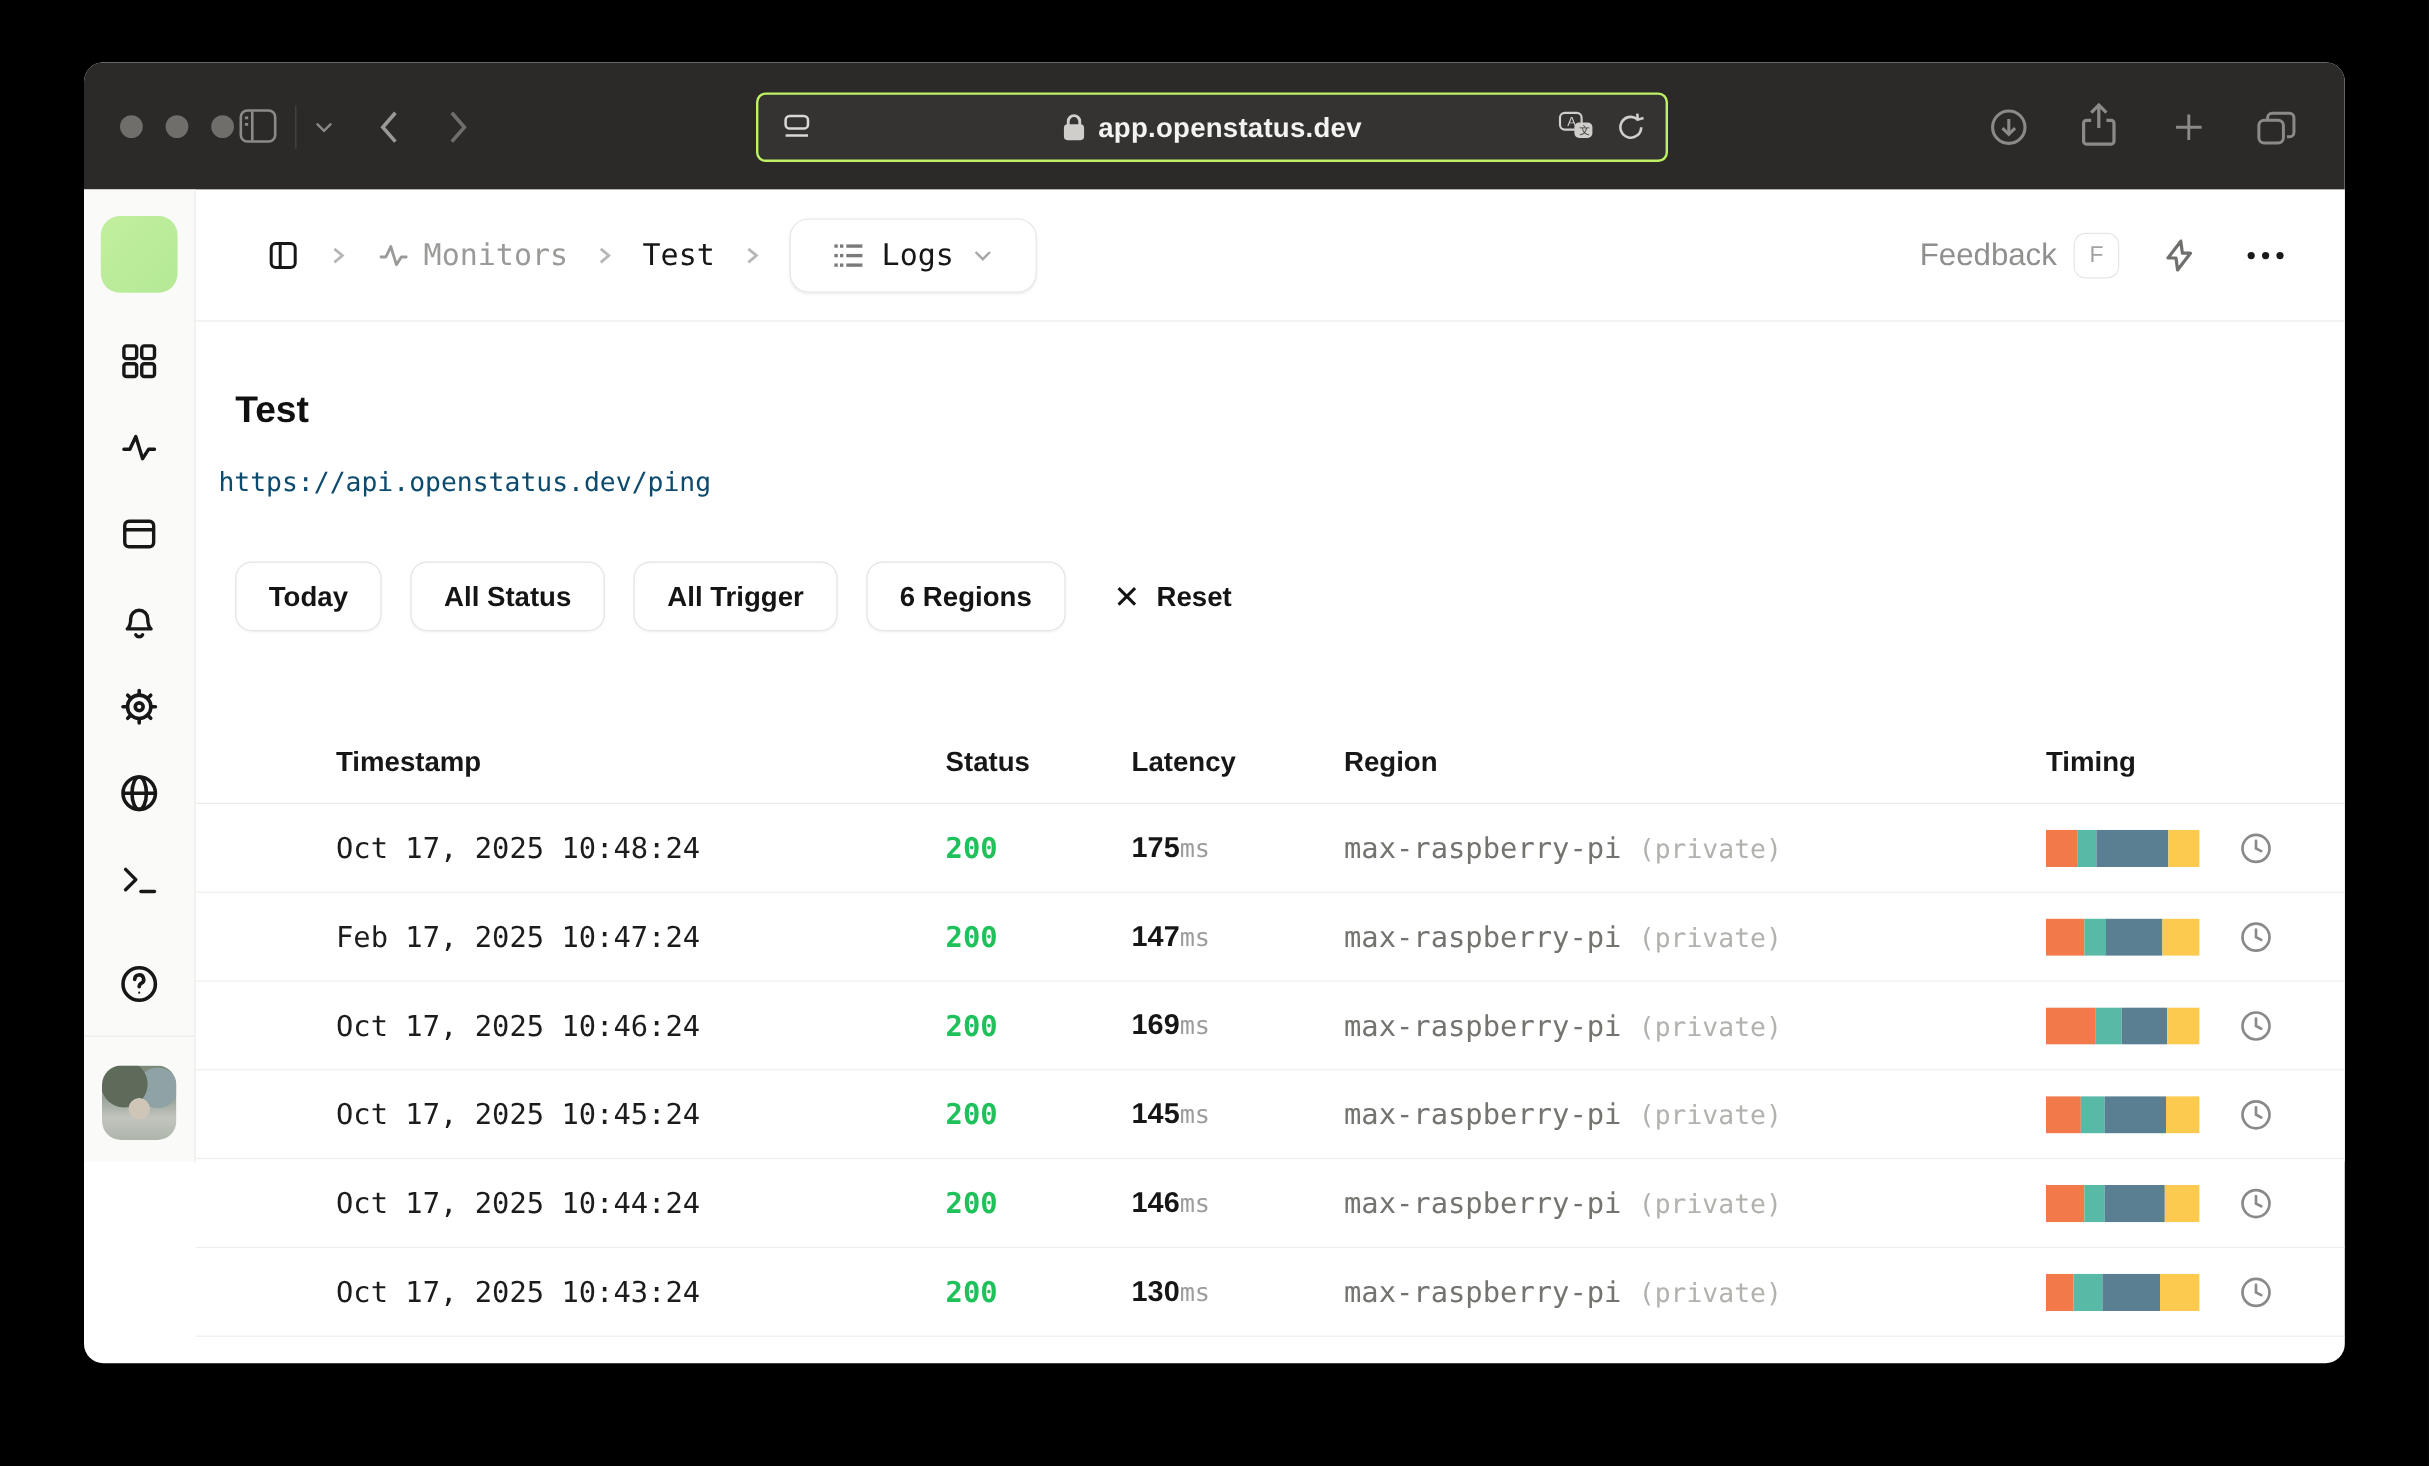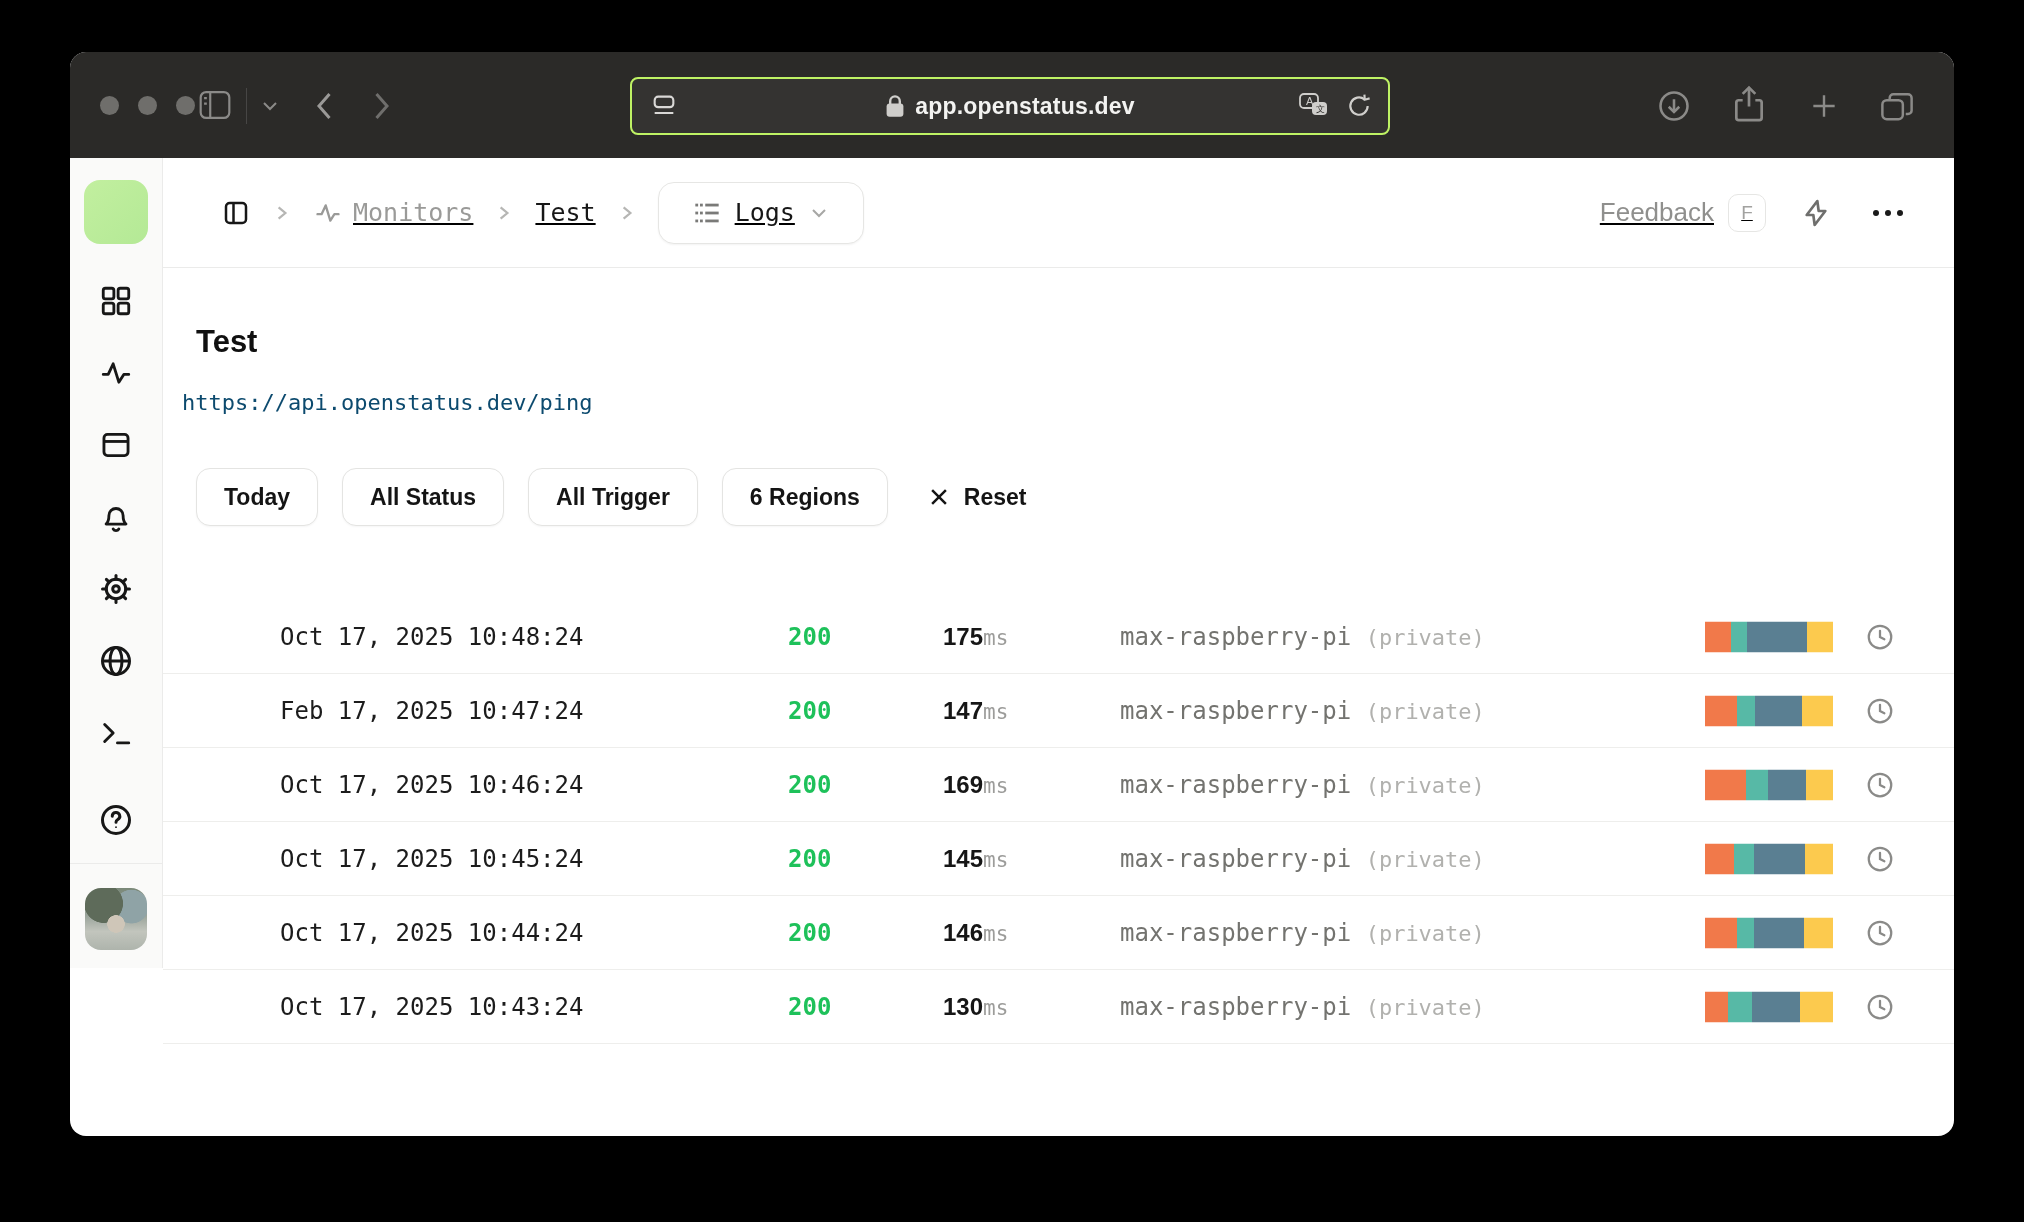--- a/index.html
+++ b/index.html
@@ -21,21 +21,21 @@
 
   .urlbar { position:absolute; left:560px; top:25px; width:760px; height:58px;
             background:#343331; border:2px solid #bef264; border-radius:8px;
             display:flex; align-items:center; }
   .urlbar .reader { position:absolute; left:18px; color:#d9d8d6; }
   .url-center { margin:0 auto; display:flex; align-items:center; gap:10px; color:#f3f3f1;
                 font-size:23px; font-weight:600; letter-spacing:.2px; }
   .url-right { position:absolute; right:16px; display:flex; align-items:center; gap:16px; color:#cfcecb; }
 
   
-  .app { position:relative; height:810px; background:#fff; display:flex;text-decoration:underline; }
+  .app { position:relative; height:810px; background:#fff; display:flex; }
 
   .rail { width:93px; background:#fafaf9; border-right:1px solid #ebebea;
           display:flex; flex-direction:column; align-items:center; flex-shrink:0; }
   .logo { margin-top:22px; width:64px; height:64px; border-radius:16px;
           background:linear-gradient(135deg,#c2ef9f,#b4e996); }
   .rail-icons { margin-top:36px; display:flex; flex-direction:column; gap:30px; align-items:center; color:#171717; }
   .rail-ico { width:42px; height:42px; display:flex; align-items:center; justify-content:center; cursor:pointer; }
   .rail-bottom { margin-top:auto; width:100%; display:flex; flex-direction:column; align-items:center; }
   .rail-div { width:100%; height:1px; background:#ebebea; margin:22px 0 24px; }
   .avatar { width:62px; height:62px; border-radius:16px; margin-bottom:18px;
@@ -360,20 +360,27 @@
           <span class="reset">
             <svg width="22" height="22" viewBox="0 0 16 16" fill="none" stroke="#141414" stroke-width="1.8">
               <line x1="3" y1="3" x2="13" y2="13"></line>
                 <line x1="13" y1="3" x2="3" y2="13"></line>
             </svg>
             <span>Reset</span>
           </span>
         </div>
 
         <div class="tbl">
+          <div class="trow thead-row">
+            <span class="cell hc c-ts">Timestamp</span>
+            <span class="cell hc c-st">Status</span>
+            <span class="cell hc c-lat">Latency</span>
+            <span class="cell hc c-reg">Region</span>
+            <span class="cell hc c-bar">Timing</span>
+          </div>
           <div>
   <div class="trow">
     <span class="cell c-ind"><span class="sq"></span></span>
     <span class="cell ts c-ts">Oct 17, 2025 10:48:24</span>
     <span class="cell st c-st">200</span>
     <span class="cell lat c-lat"><span>175</span><span class="unit">ms</span></span>
     <span class="cell reg c-reg"><span>max-raspberry-pi</span> <span class="note">(private)</span></span>
     <span class="cell c-bar">
                   <span class="bar">
                     <span class="seg" style="width: 20%; background: rgb(241, 121, 74);"></span>

